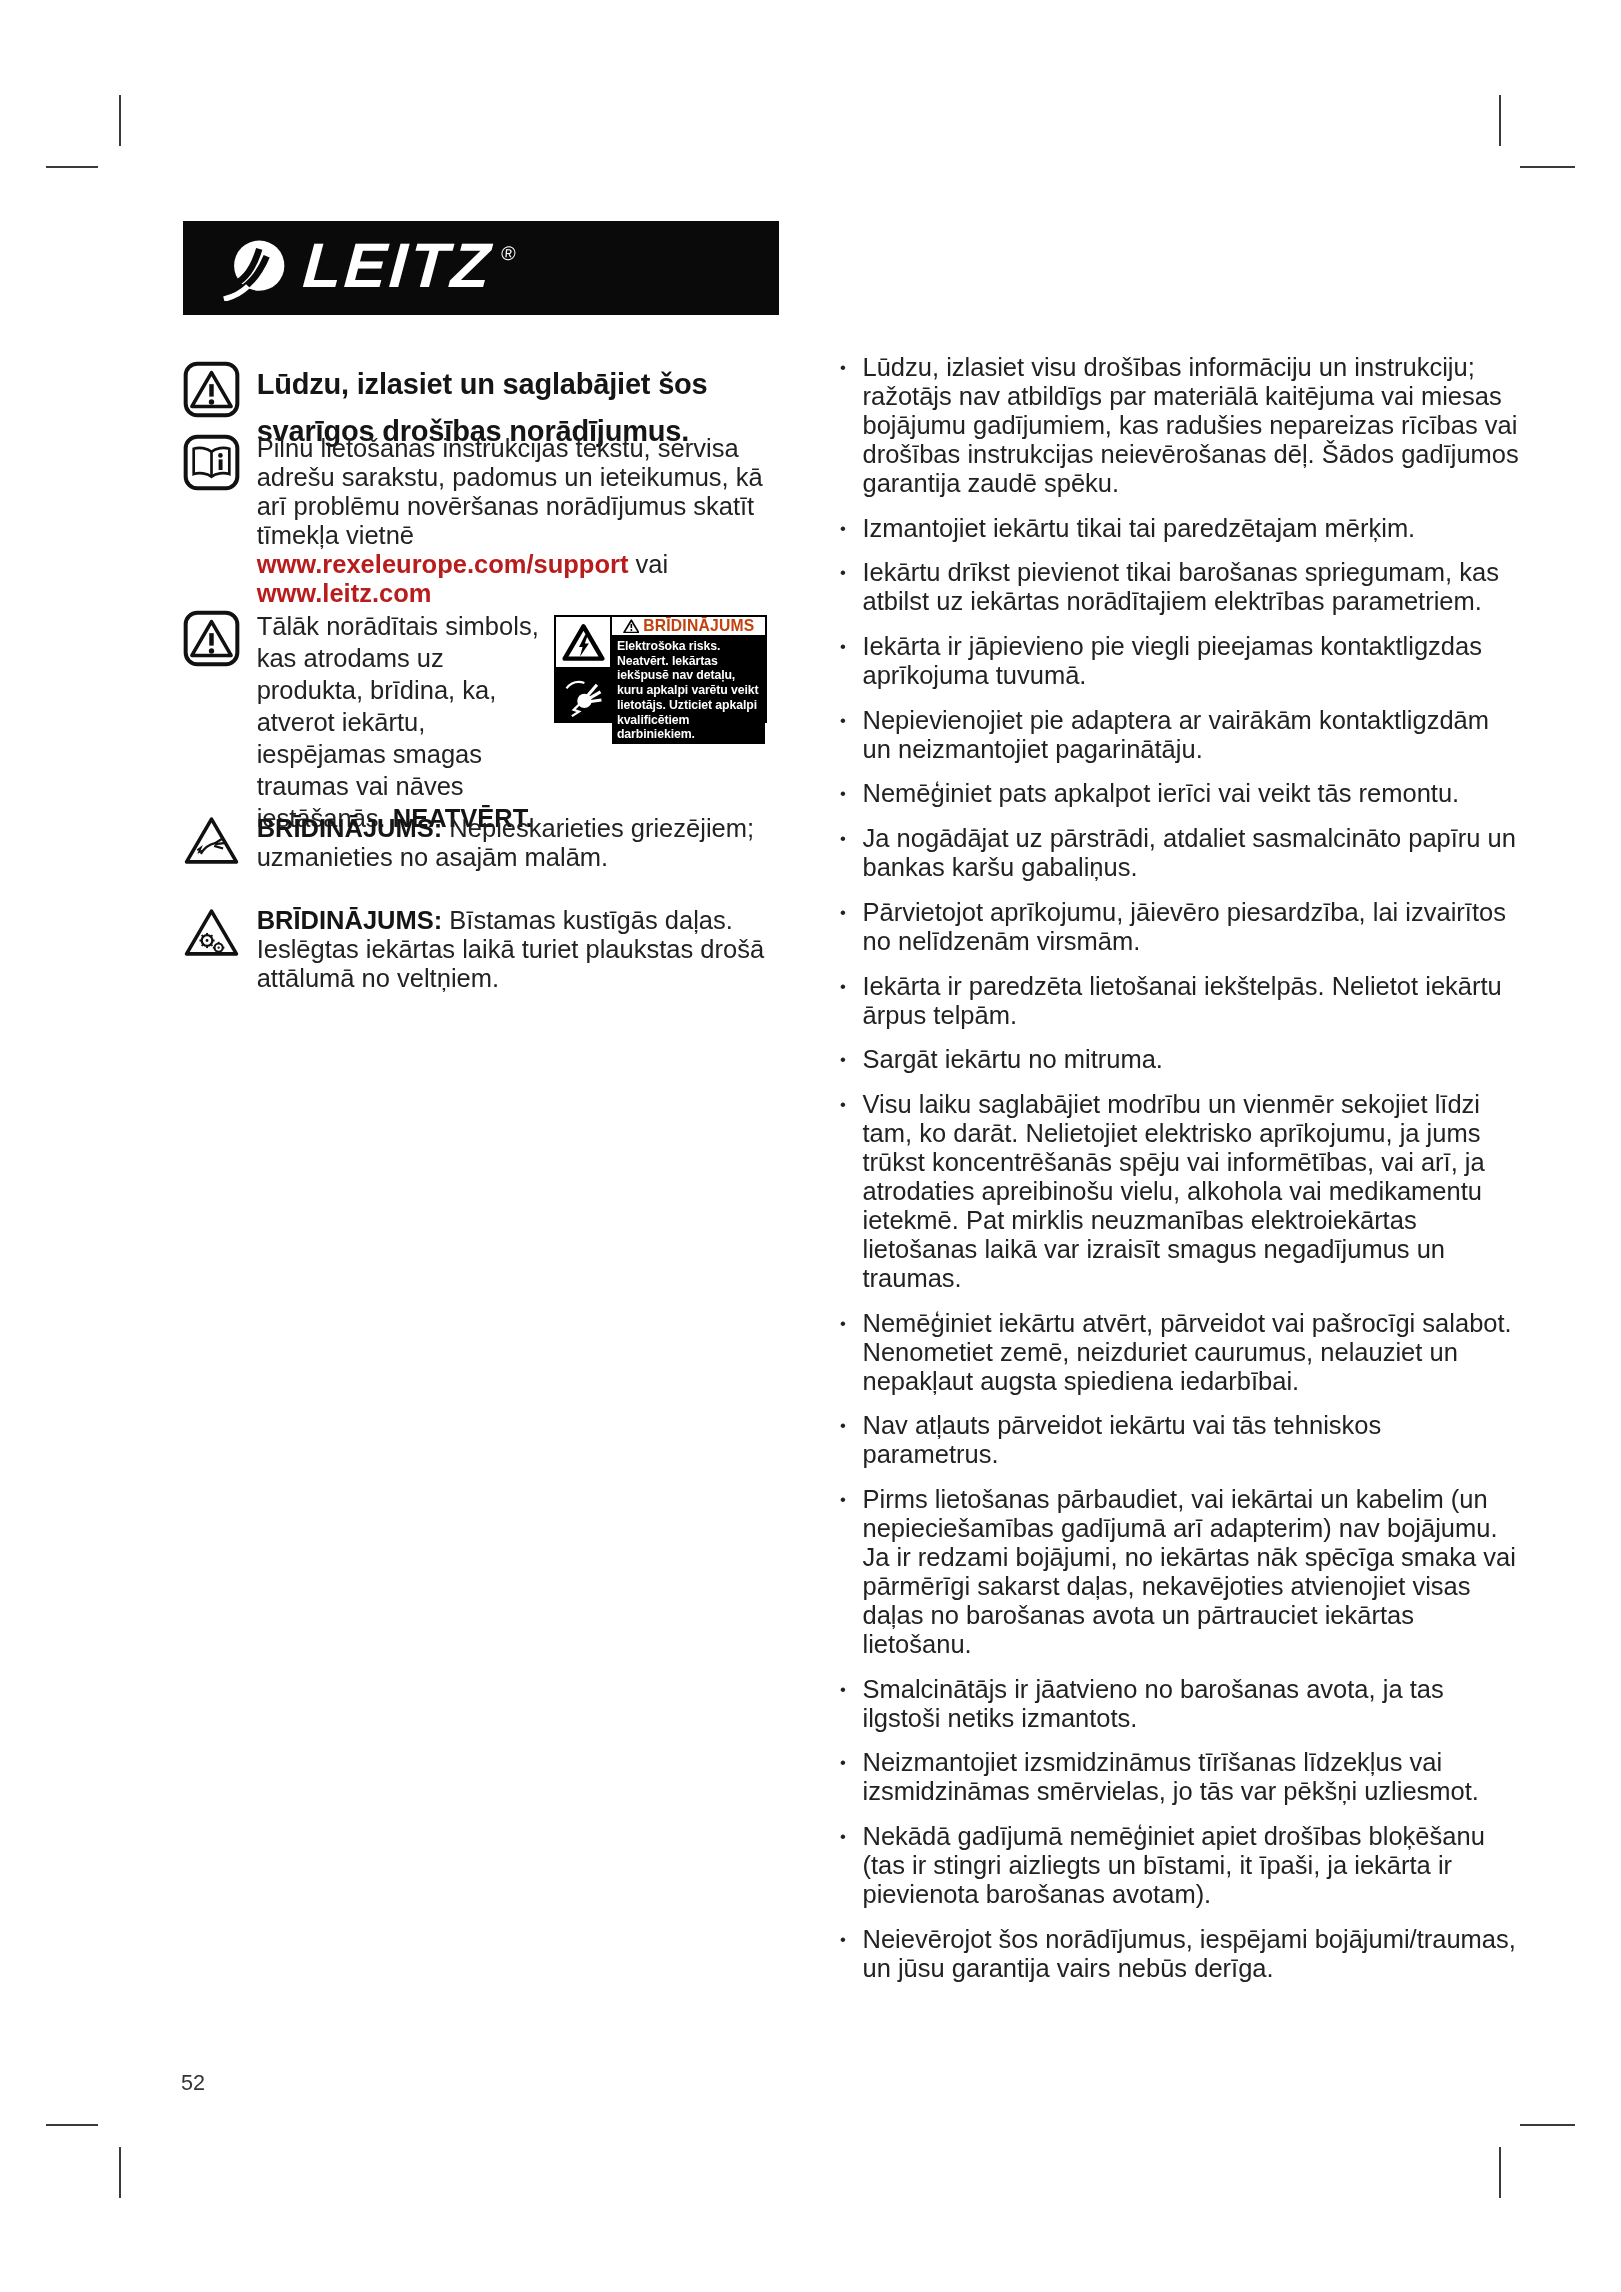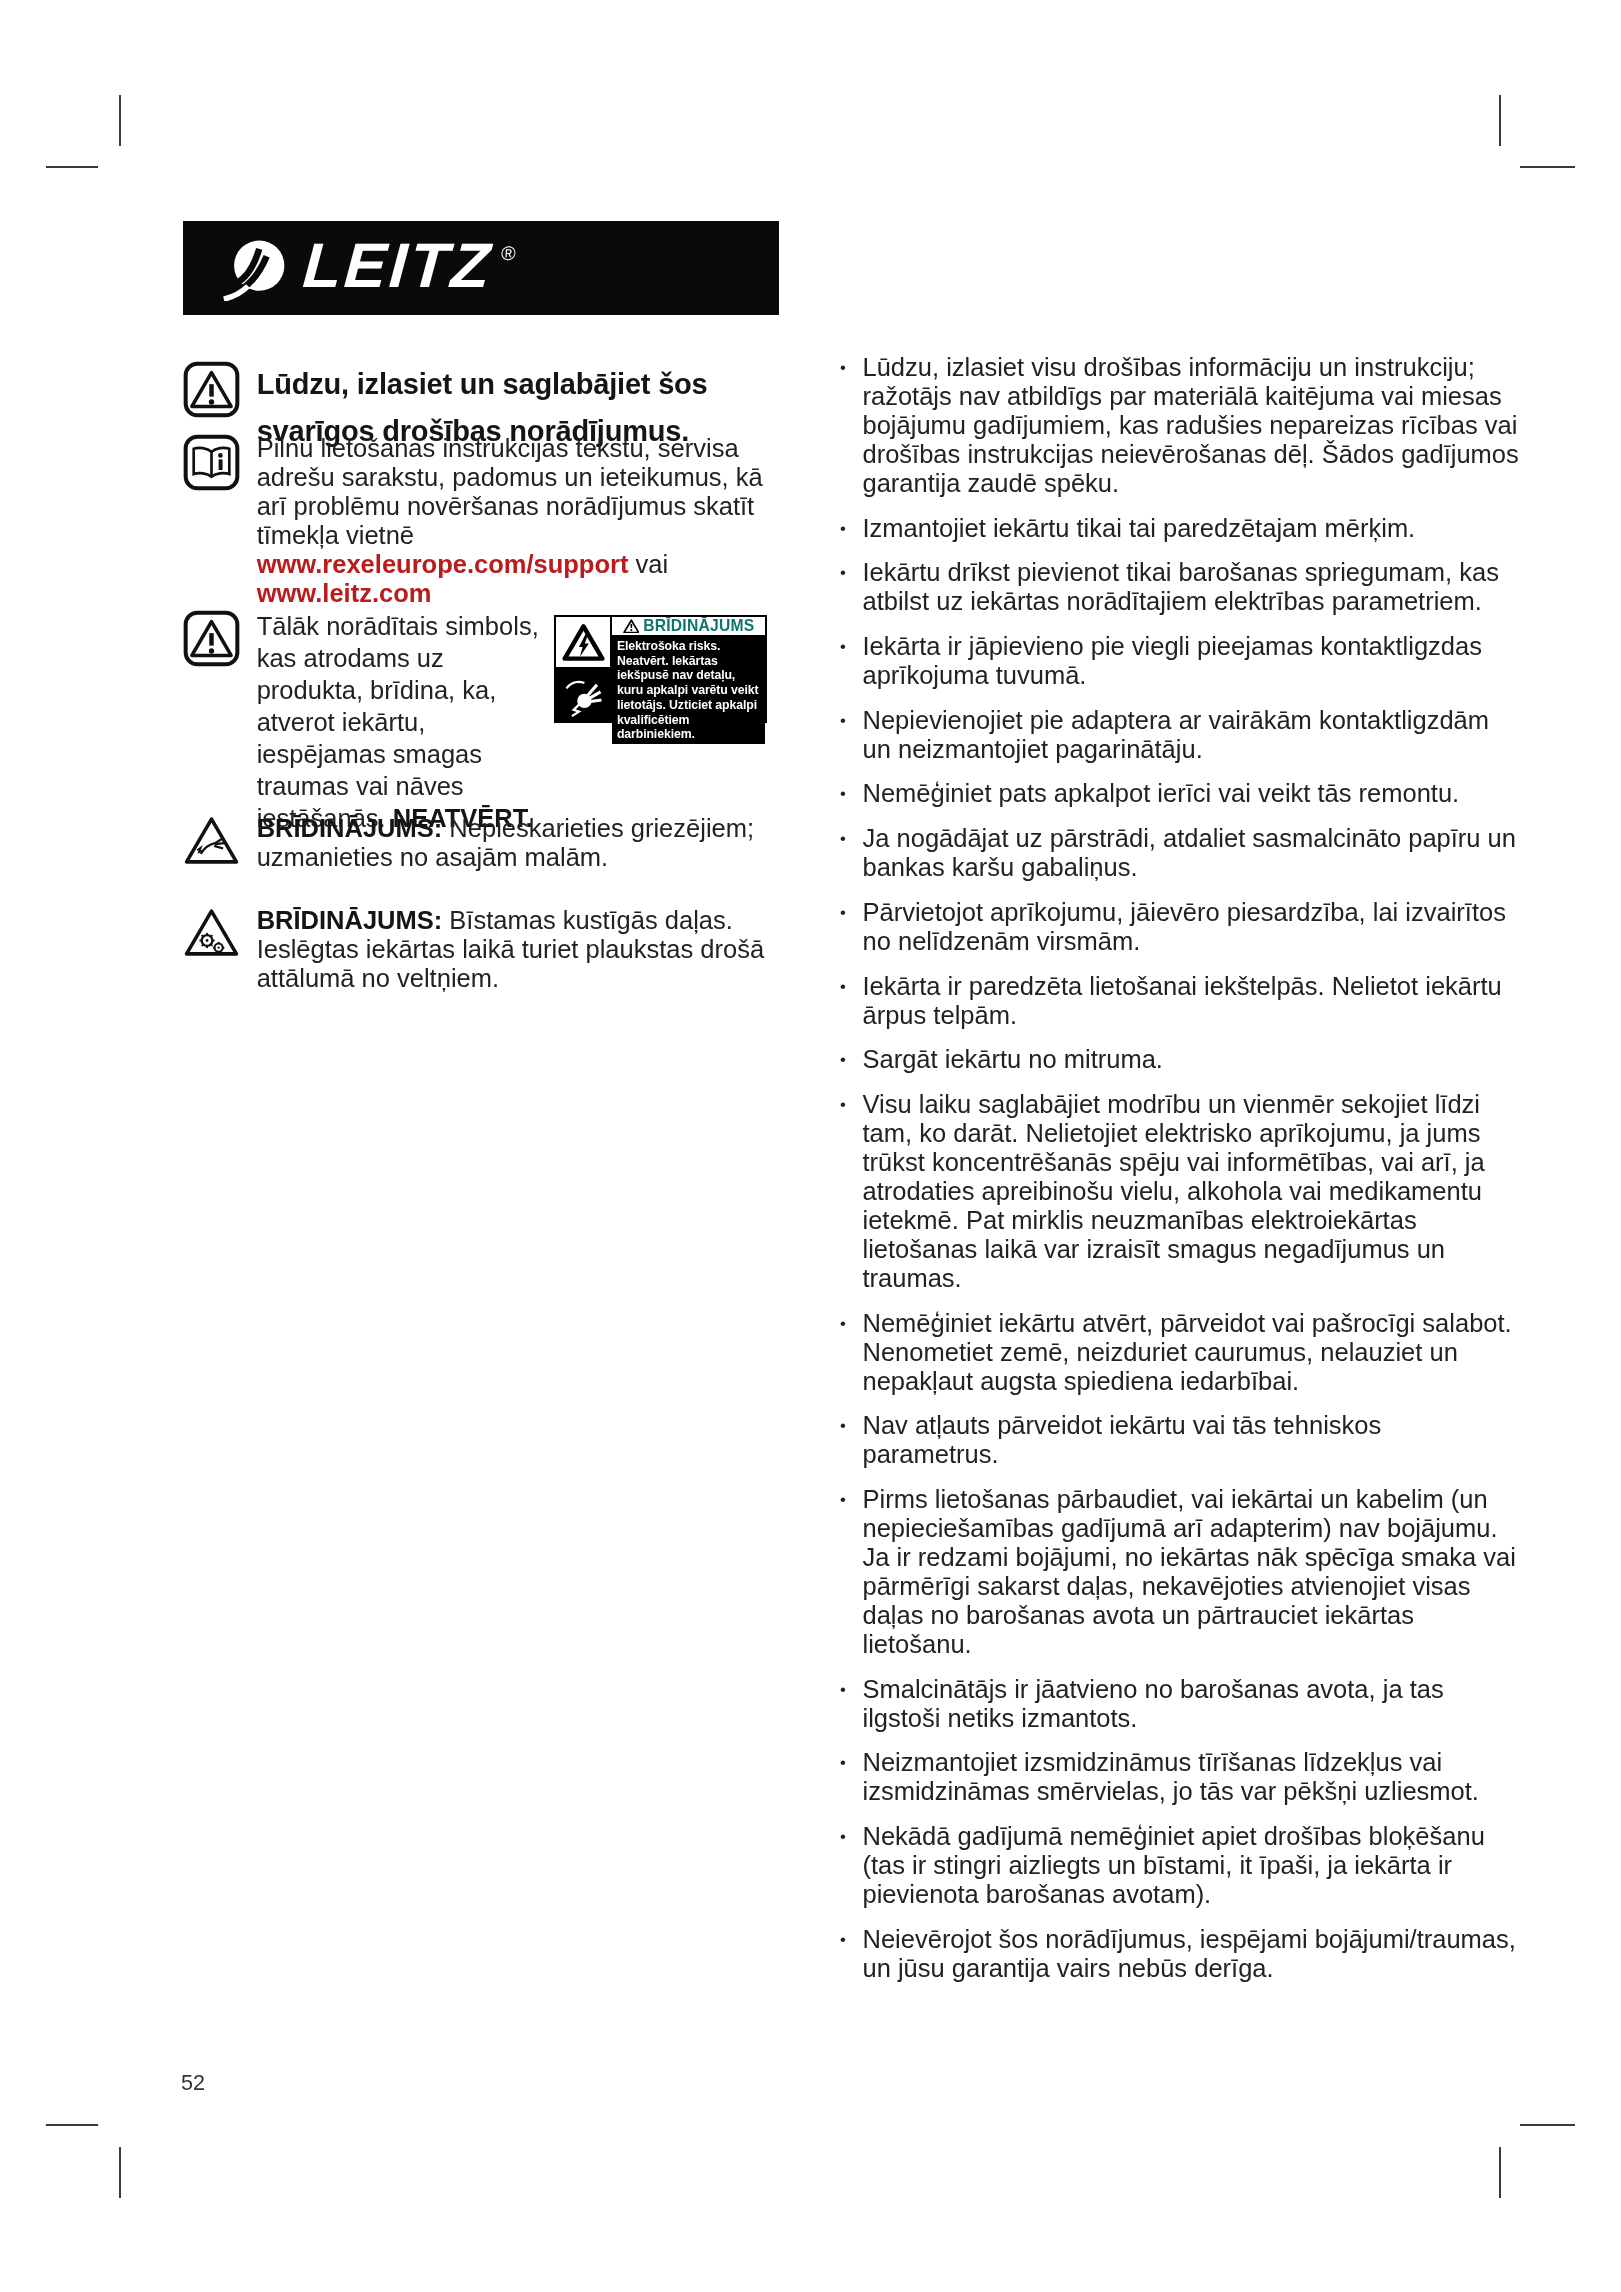--- a/index.html
+++ b/index.html
@@ -45,21 +45,21 @@
     border:2px solid #000;display:flex;box-sizing:border-box;background:#000;
   }
   .hz-left{flex:0 0 54px;display:flex;flex-direction:column;border-right:2px solid #000;}
   .hz-bolt{height:50px;background:#fff;border-bottom:2px solid #000;
     display:flex;align-items:center;justify-content:center;}
   .hz-hand{flex:1;background:#000;display:flex;align-items:center;justify-content:center;}
   .hz-right{flex:1;display:flex;flex-direction:column;}
   .hz-header{
     height:30px;background:#fff;border-bottom:2px solid #000;
     display:flex;align-items:center;justify-content:center;gap:3.9px;
-    font-weight:800;font-size:15.7px;color:#0f766e;letter-spacing:0.2px;
+    font-weight:800;font-size:15.7px;color:#c2410c;letter-spacing:0.2px;
   }
   .hz-body{
     flex:1;background:#000;color:#fff;font-weight:700;
     font-size:12.3px;line-height:14.7px;padding:2px 2.9px 2px 4.9px;
     letter-spacing:-0.1px;
   }
   
   .right-col{position:absolute;left:838px;top:353px;width:683px;}
   .right-col ul{list-style:none;margin:0;padding:0;}
   .right-col li{

